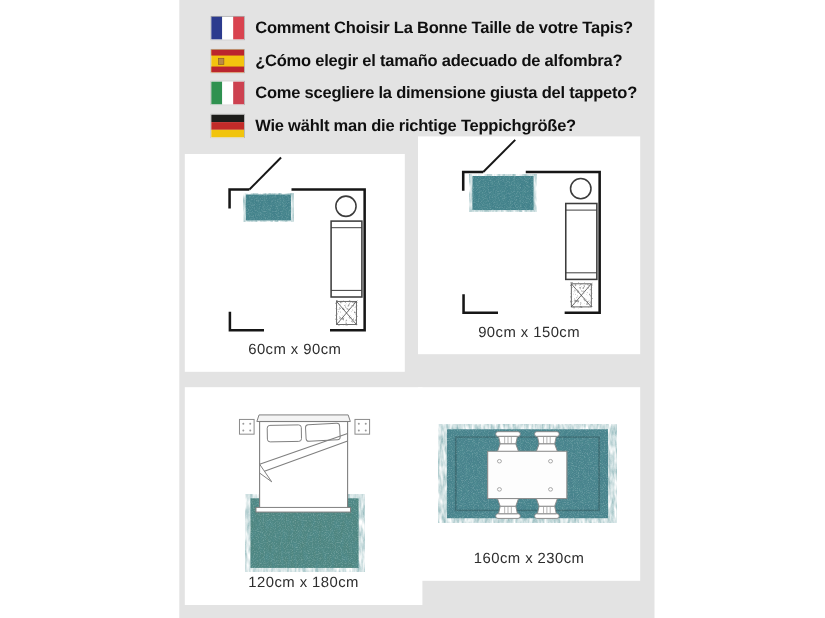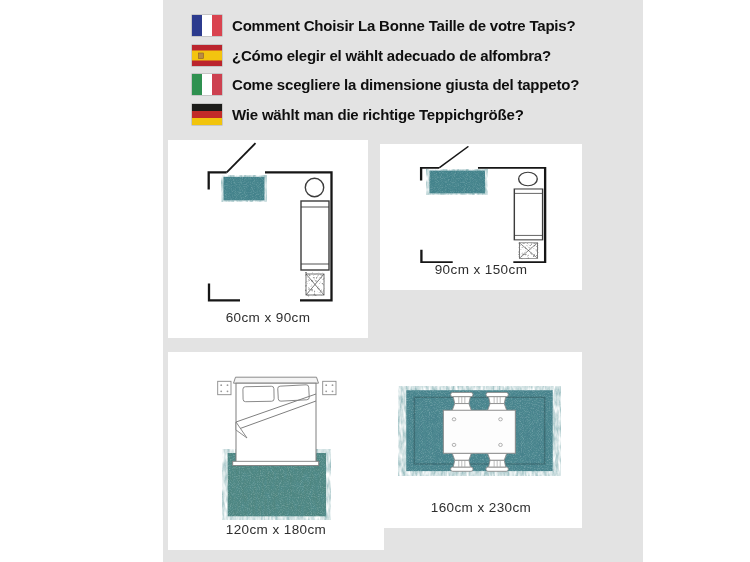--- a/index.html
+++ b/index.html
@@ -1,28 +1,28 @@
 <!DOCTYPE html>
 <html><head>
 <meta charset="utf-8">
 <style>
   html,body{margin:0;padding:0;background:#ffffff;}
   #canvas{position:relative;width:750px;height:562px;background:#ffffff;overflow:hidden;
           font-family:"Liberation Sans",sans-serif;}
-  #strip{position:absolute;left:163px;top:0;width:432px;height:562px;background:#e3e3e3;padding-left:48px;}
+  #strip{position:absolute;left:163px;top:0;width:432px;height:562px;background:#e3e3e3;}
   .hrow{position:absolute;left:29px;height:21px;display:flex;align-items:center;}
   .hrow .flag{width:30px;height:21px;flex:0 0 30px;box-shadow:0 0 0 0.5px rgba(0,0,0,0.25);}
   .hrow .htext{margin-left:10px;font-size:15px;font-weight:bold;color:#0f0f0f;
                letter-spacing:-0.2px;white-space:nowrap;}
   .panel{position:absolute;background:#ffffff;}
   .panel svg.scene{position:absolute;left:0;top:0;width:100%;height:100%;}
   .plabel{position:absolute;left:0;bottom:13px;width:100%;text-align:center;
           font-size:13.5px;color:#2e2e2e;letter-spacing:0.4px;}
   .p1{left:5px;top:140px;width:200px;height:198px;}
-  .p2{left:217px;top:144px;width:202px;height:146px;}
+  .p2{left:217px;top:124px;width:202px;height:198px;}
   .p3{left:5px;top:352px;width:216px;height:198px;}
   .p4{left:217px;top:352px;width:202px;height:176px;}
 </style>
 </head>
 <body>
 
 <svg width="0" height="0" style="position:absolute" aria-hidden="true">
   <defs>
     <filter id="streaks" x="-5%" y="-5%" width="110%" height="110%">
       <feTurbulence type="fractalNoise" baseFrequency="0.35 0.10" numOctaves="2" seed="11"></feTurbulence>
@@ -56,21 +56,21 @@
       </svg>
       <span class="htext">Comment Choisir La Bonne Taille de votre Tapis?</span>
     </div>
     <div class="hrow" style="top:44.5px">
       <svg class="flag" viewBox="0 0 30 21">
         <rect x="0" y="0" width="30" height="21" fill="#f3c40f"></rect>
           <rect x="0" y="0" width="30" height="5.5" fill="#bb252e"></rect>
           <rect x="0" y="15.5" width="30" height="5.5" fill="#bb252e"></rect>
         <rect x="6.5" y="8" width="5" height="5.5" fill="#b98b45" stroke="#8a5a28" stroke-width="0.6"></rect>
       </svg>
-      <span class="htext">¿Cómo elegir el wählt adecuado de alfombra?</span>
+      <span class="htext">¿Cómo elegir el tamaño adecuado de alfombra?</span>
     </div>
     <div class="hrow" style="top:103.5px">
       <svg class="flag" viewBox="0 0 30 21">
         <rect x="0" y="0" width="30" height="7" fill="#1c1c1a"></rect>
           <rect x="0" y="7" width="30" height="7" fill="#c22b29"></rect>
           <rect x="0" y="14" width="30" height="7" fill="#f1c40d"></rect>
       </svg>
       <span class="htext">Wie wählt man die richtige Teppichgröße?</span>
     </div>
     <div class="hrow" style="top:74px">

